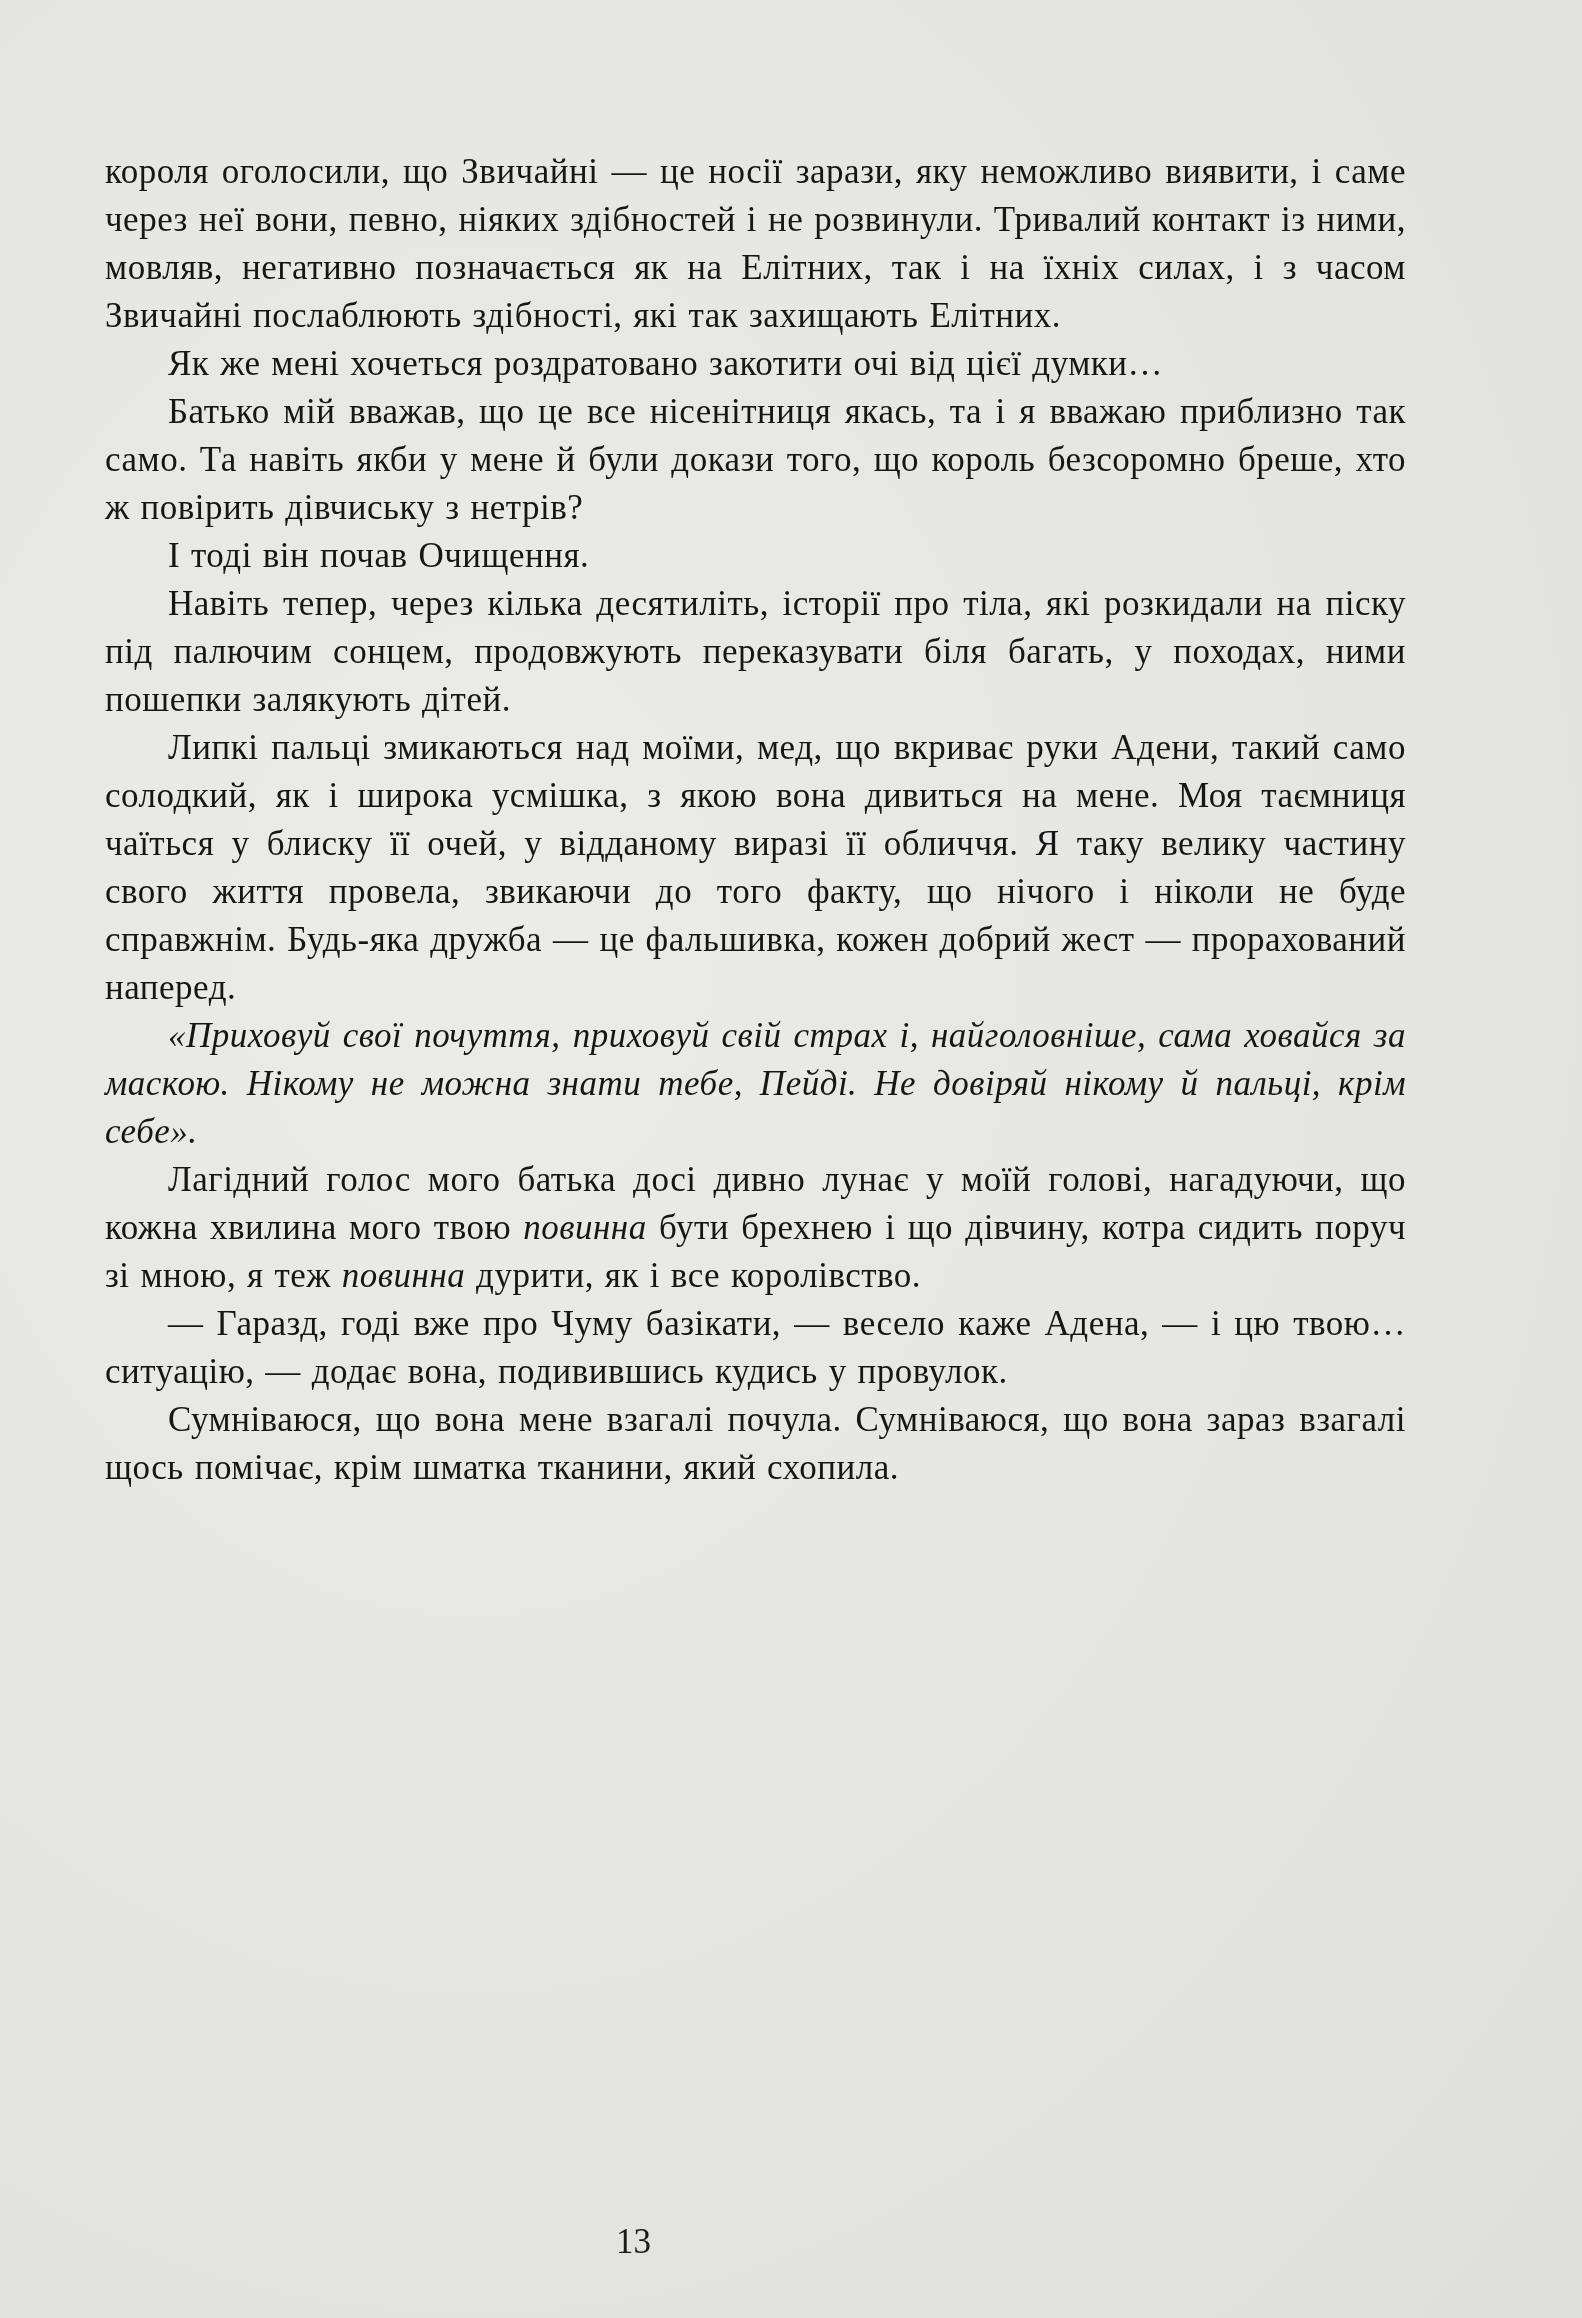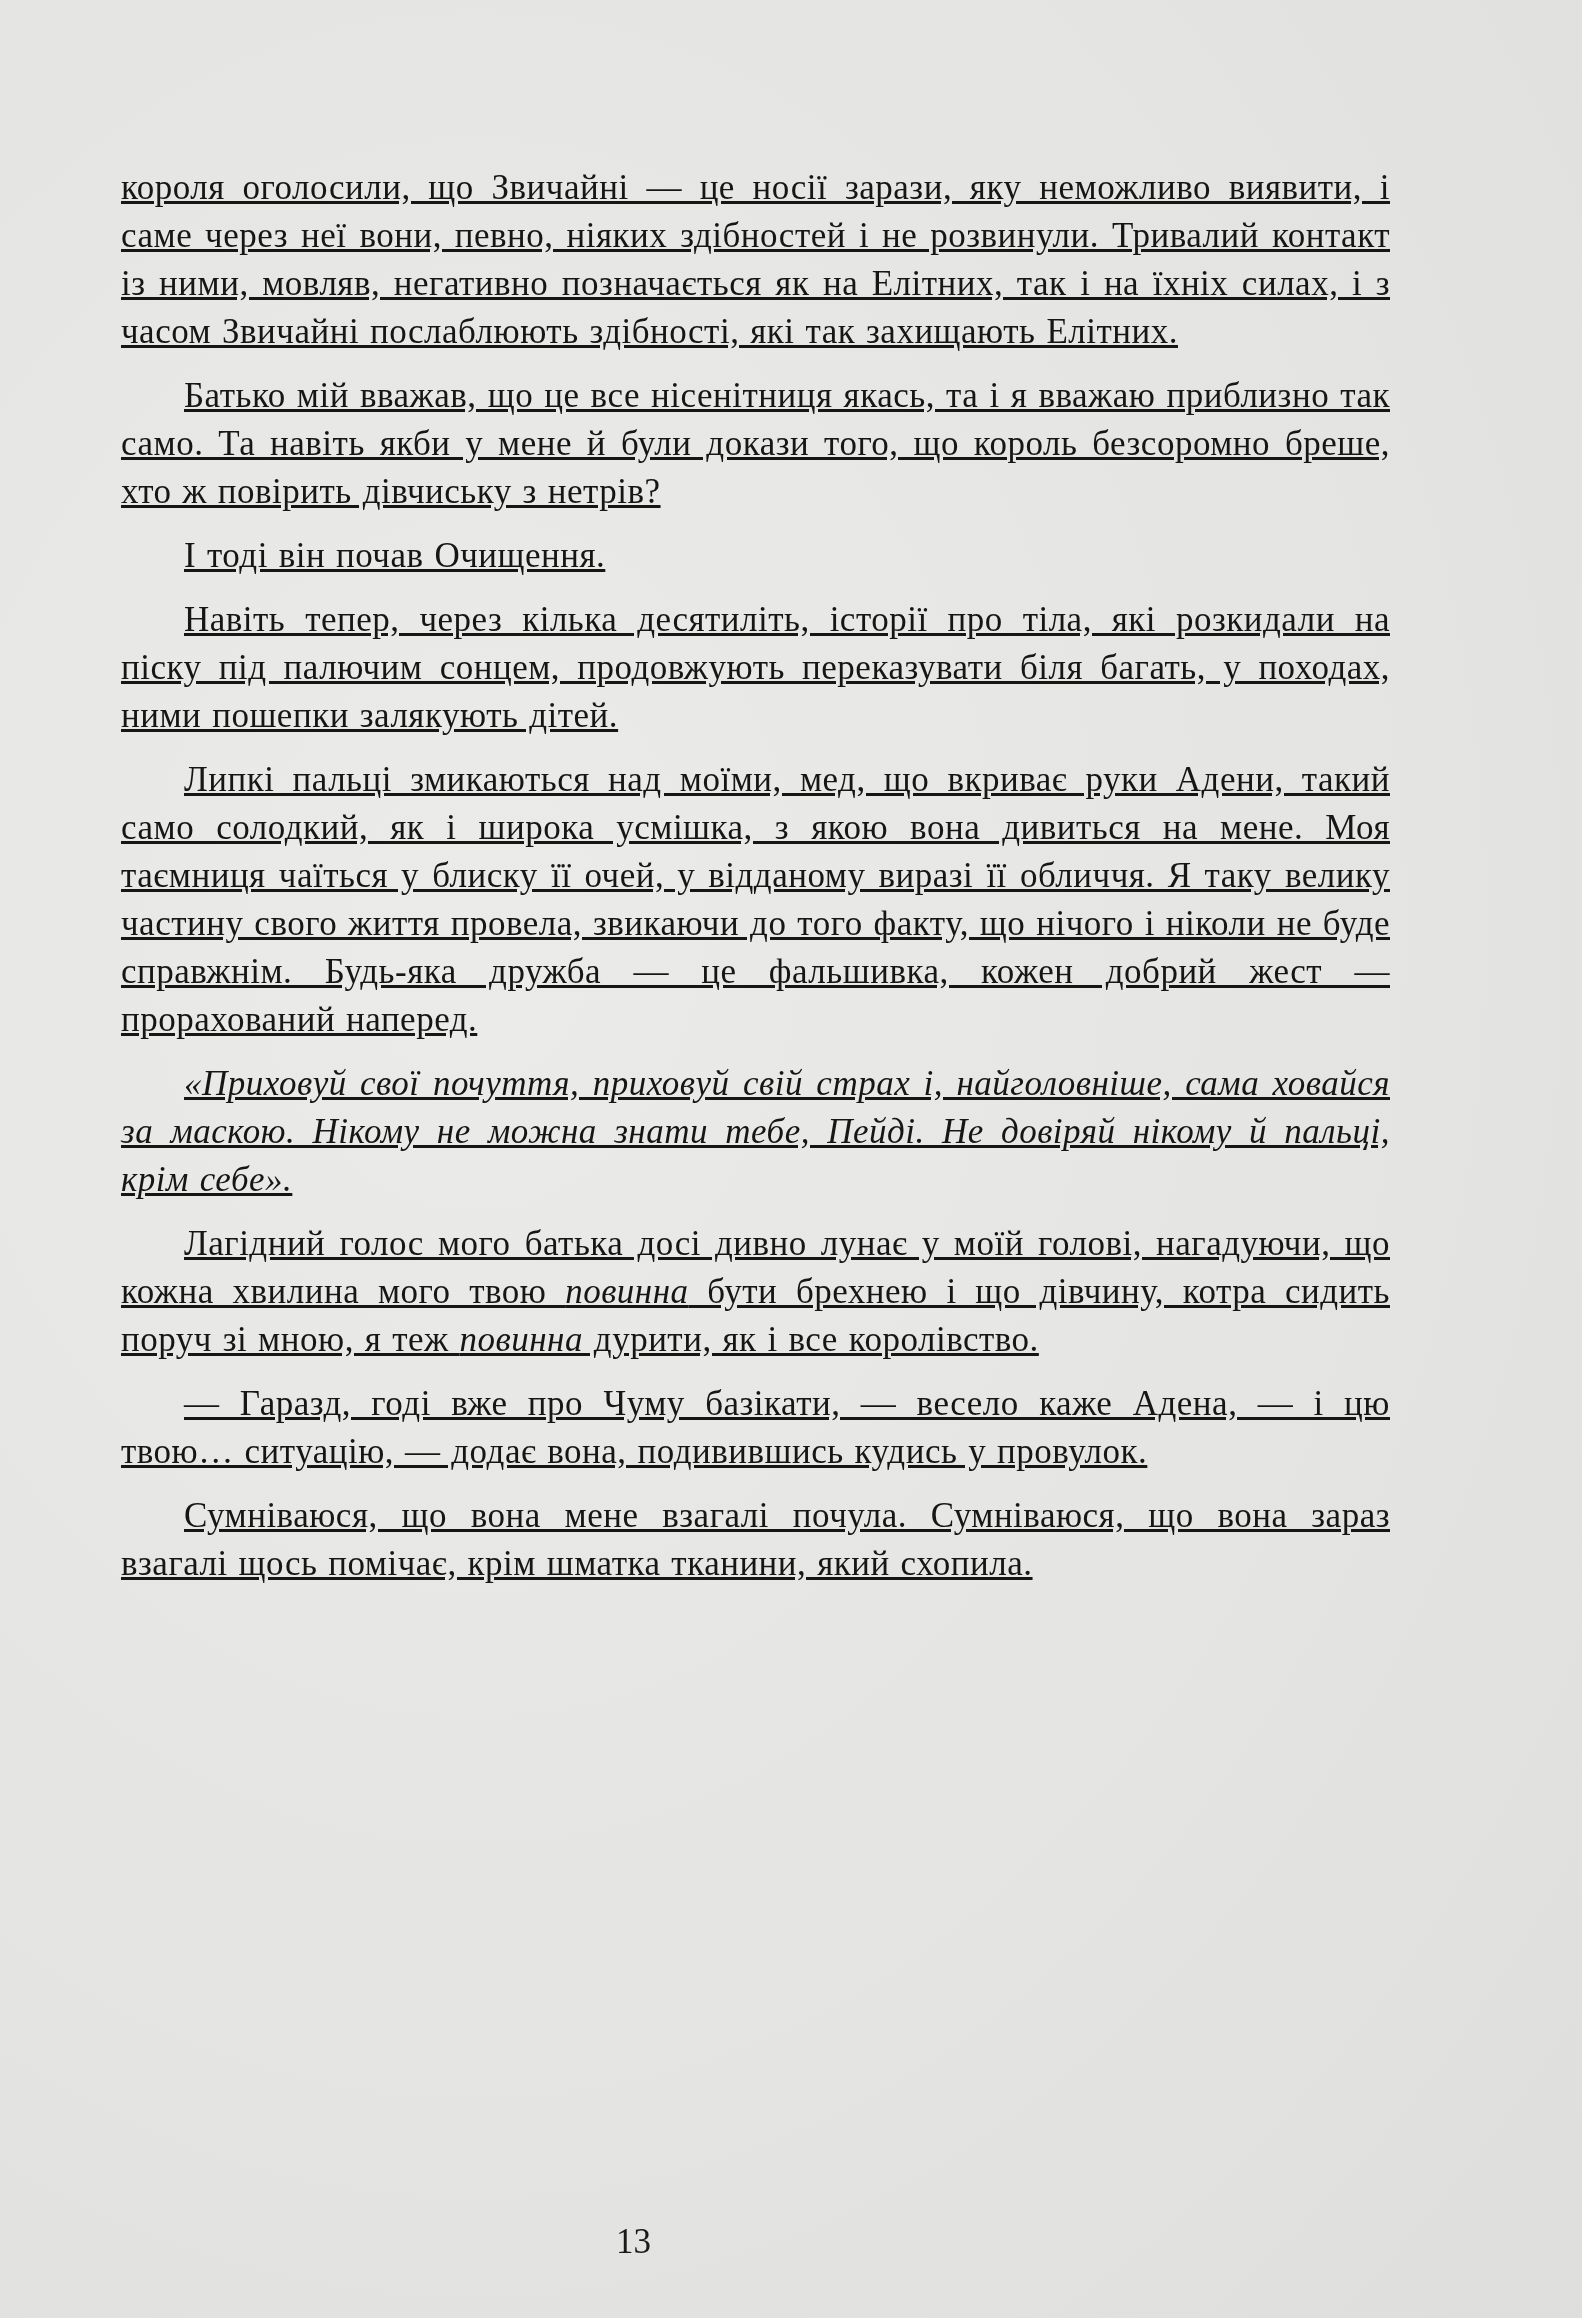--- a/index.html
+++ b/index.html
@@ -20,25 +20,24 @@
     position: absolute;
     left: 105px;
     top: 148px;
     width: 1301px;
   }
   .para {
     font-size: 35px;
     line-height: 48px;
     text-align: justify;
     text-indent: 63px;
-    margin: 16px;
+    margin: 0;
     letter-spacing: 0.5px;
     word-spacing: 1.6px;
     hyphens: manual;
-    text-decoration: underline;
   }
   .para.noindent {
     text-indent: 0;
   }
   .para.italic {
     font-style: italic;
   }
   .para .em {
     font-style: italic;
   }
@@ -51,20 +50,21 @@
     font-size: 35px;
     line-height: 41px;
     color: #1a1a1a;
   }
 </style>
 </head>
 <body>
 
 <div class="page">
   <p class="para noindent">короля оголосили, що Звичайні — це носії зарази, яку неможливо виявити, і саме через неї вони, певно, ніяких здібностей і не розвинули. Тривалий контакт із ними, мовляв, негативно позначається як на Елітних, так і на їхніх силах, і з часом Звичайні послаблюють здібності, які так захищають Елітних.</p>
+  <p class="para">Як же мені хочеться роздратовано закотити очі від цієї думки…</p>
   <p class="para">Батько мій вважав, що це все нісенітниця якась, та і я вважаю приблизно так само. Та навіть якби у мене й були докази того, що король безсоромно бреше, хто ж повірить дівчиську з нетрів?</p>
   <p class="para">І тоді він почав Очищення.</p>
   <p class="para">Навіть тепер, через кілька десятиліть, історії про тіла, які розкидали на піску під палючим сонцем, продовжують переказувати біля багать, у походах, ними пошепки залякують дітей.</p>
   <p class="para">Липкі пальці змикаються над моїми, мед, що вкриває руки Адени, такий само солодкий, як і широка усмішка, з якою вона дивиться на мене. Моя таємниця чаїться у блиску її очей, у відданому виразі її обличчя. Я таку велику частину свого життя провела, звикаючи до того факту, що нічого і ніколи не буде справжнім. Будь-яка дружба — це фальшивка, кожен добрий жест — прорахований наперед.</p>
   <p class="para italic">«Приховуй свої почуття, приховуй свій страх і, найголовніше, сама ховайся за маскою. Нікому не можна знати тебе, Пейді. Не довіряй нікому й пальці, крім себе».</p>
   <p class="para"><span>Лагідний голос мого батька досі дивно лунає у моїй голові, нагадуючи, що кожна хвилина мого твою </span><span class="em">повинна</span><span> бути брехнею і що дівчину, котра сидить поруч зі мною, я теж </span><span class="em">повинна</span><span> дурити, як і все королівство.</span></p>
   <p class="para">— Гаразд, годі вже про Чуму базікати, — весело каже Адена, — і цю твою… ситуацію, — додає вона, подивившись кудись у провулок.</p>
   <p class="para">Сумніваюся, що вона мене взагалі почула. Сумніваюся, що вона зараз взагалі щось помічає, крім шматка тканини, який схопила.</p>
 </div>
 

